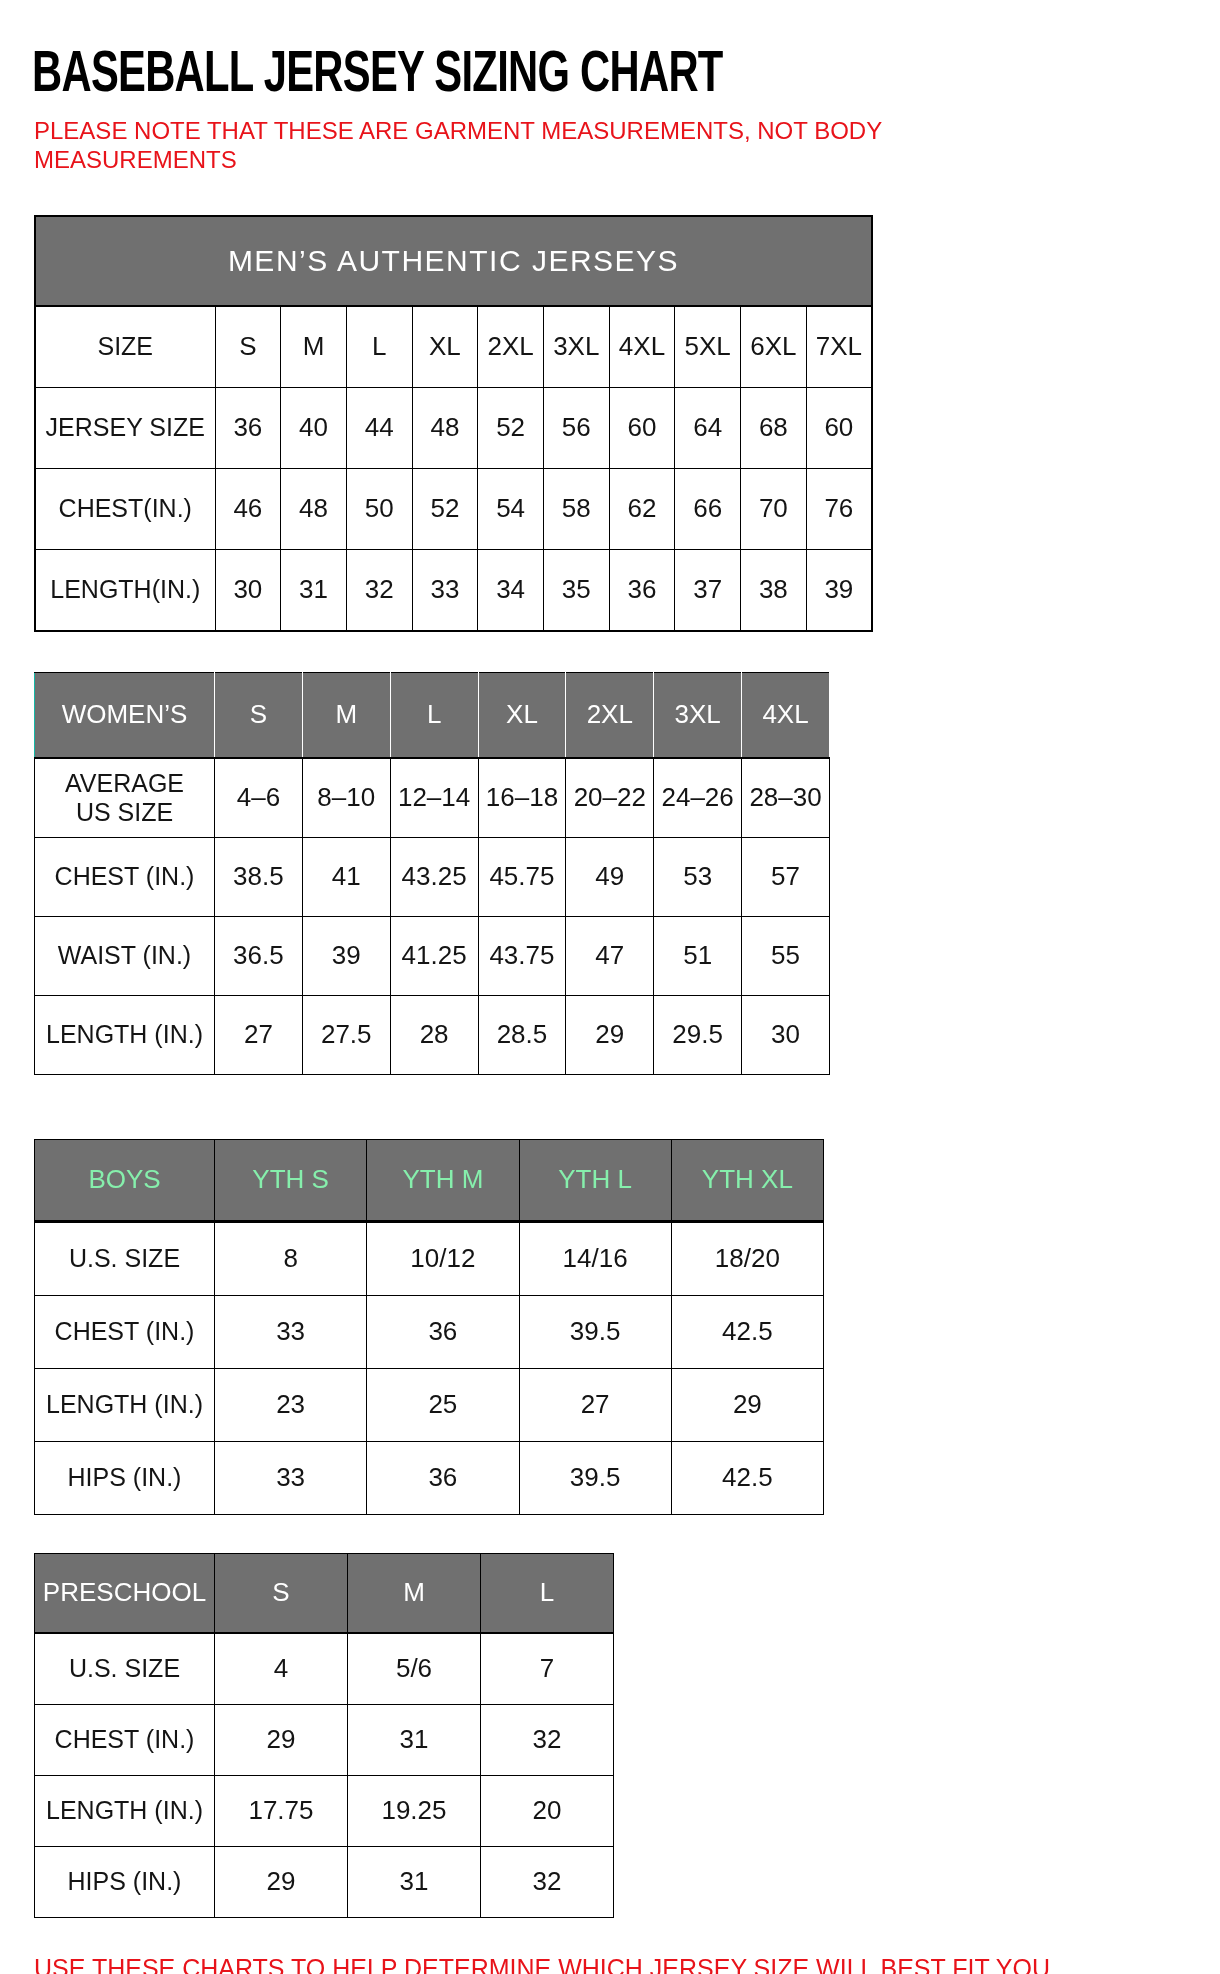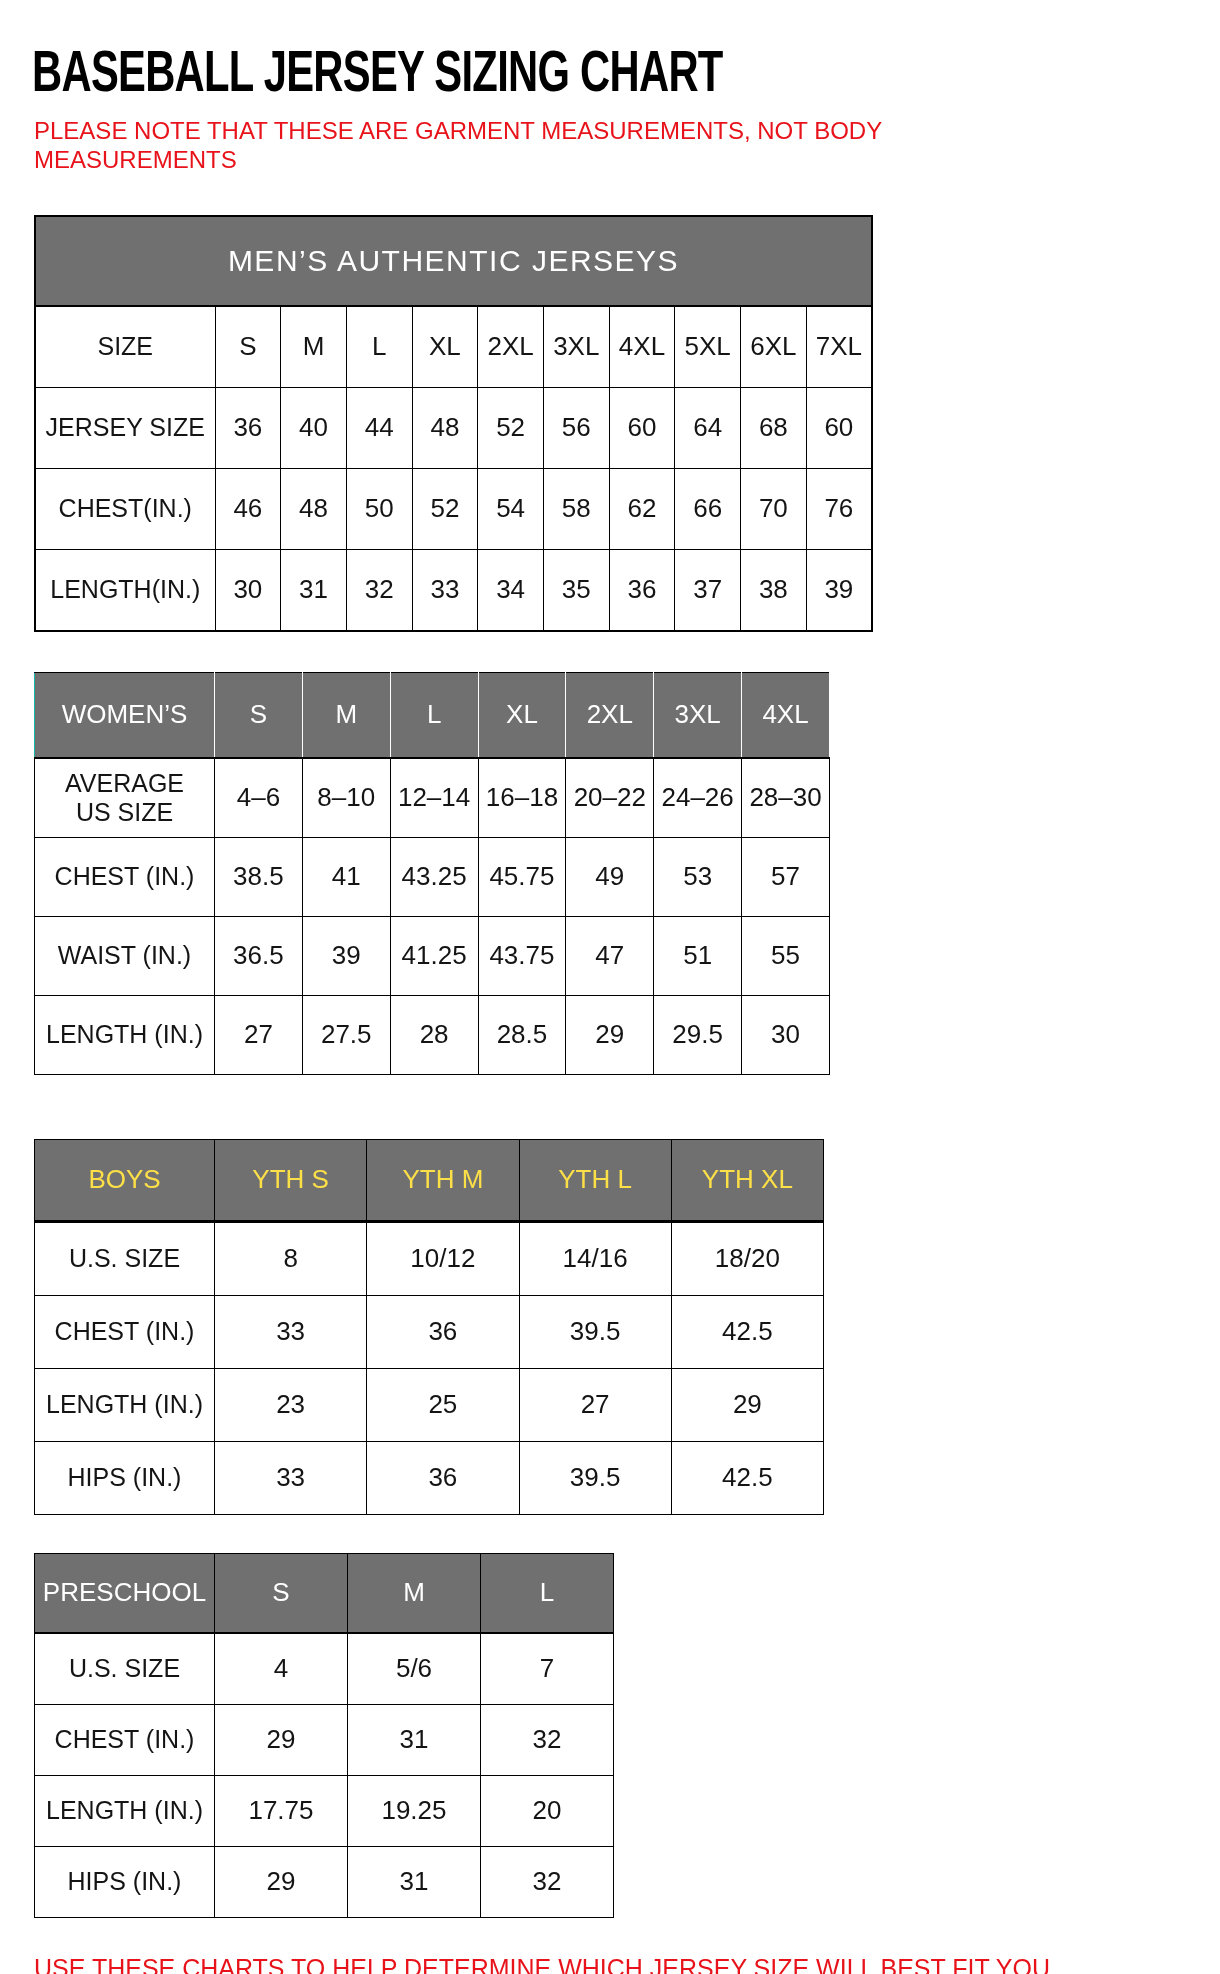--- a/index.html
+++ b/index.html
@@ -42,21 +42,21 @@
   .t-womens .ghead td{
     background:var(--gray);color:#fff;height:84px;font-size:26px;
     border-left:1px solid #14b8a6;border-right:1px solid #fff;
     border-bottom:2px solid var(--line);
   }
   .t-womens .r td{height:78px;}
 
   
   .t-boys{width:790px;margin:64px 0 0 2px;border:1px solid var(--line);}
   .t-boys .ghead td{
-    background:var(--gray);color:#fde047;height:80px;font-size:26px;
+    background:var(--gray);color:#86efac;height:80px;font-size:26px;
     border-bottom:3px solid var(--line);
   }
   .t-boys .r td{height:72px;}
 
   
   .t-pres{width:580px;margin:38px 0 0 2px;border:1px solid var(--line);}
   .t-pres .ghead td{
     background:var(--gray);color:#fff;height:78px;font-size:26px;
     border-bottom:2px solid var(--line);
   }

